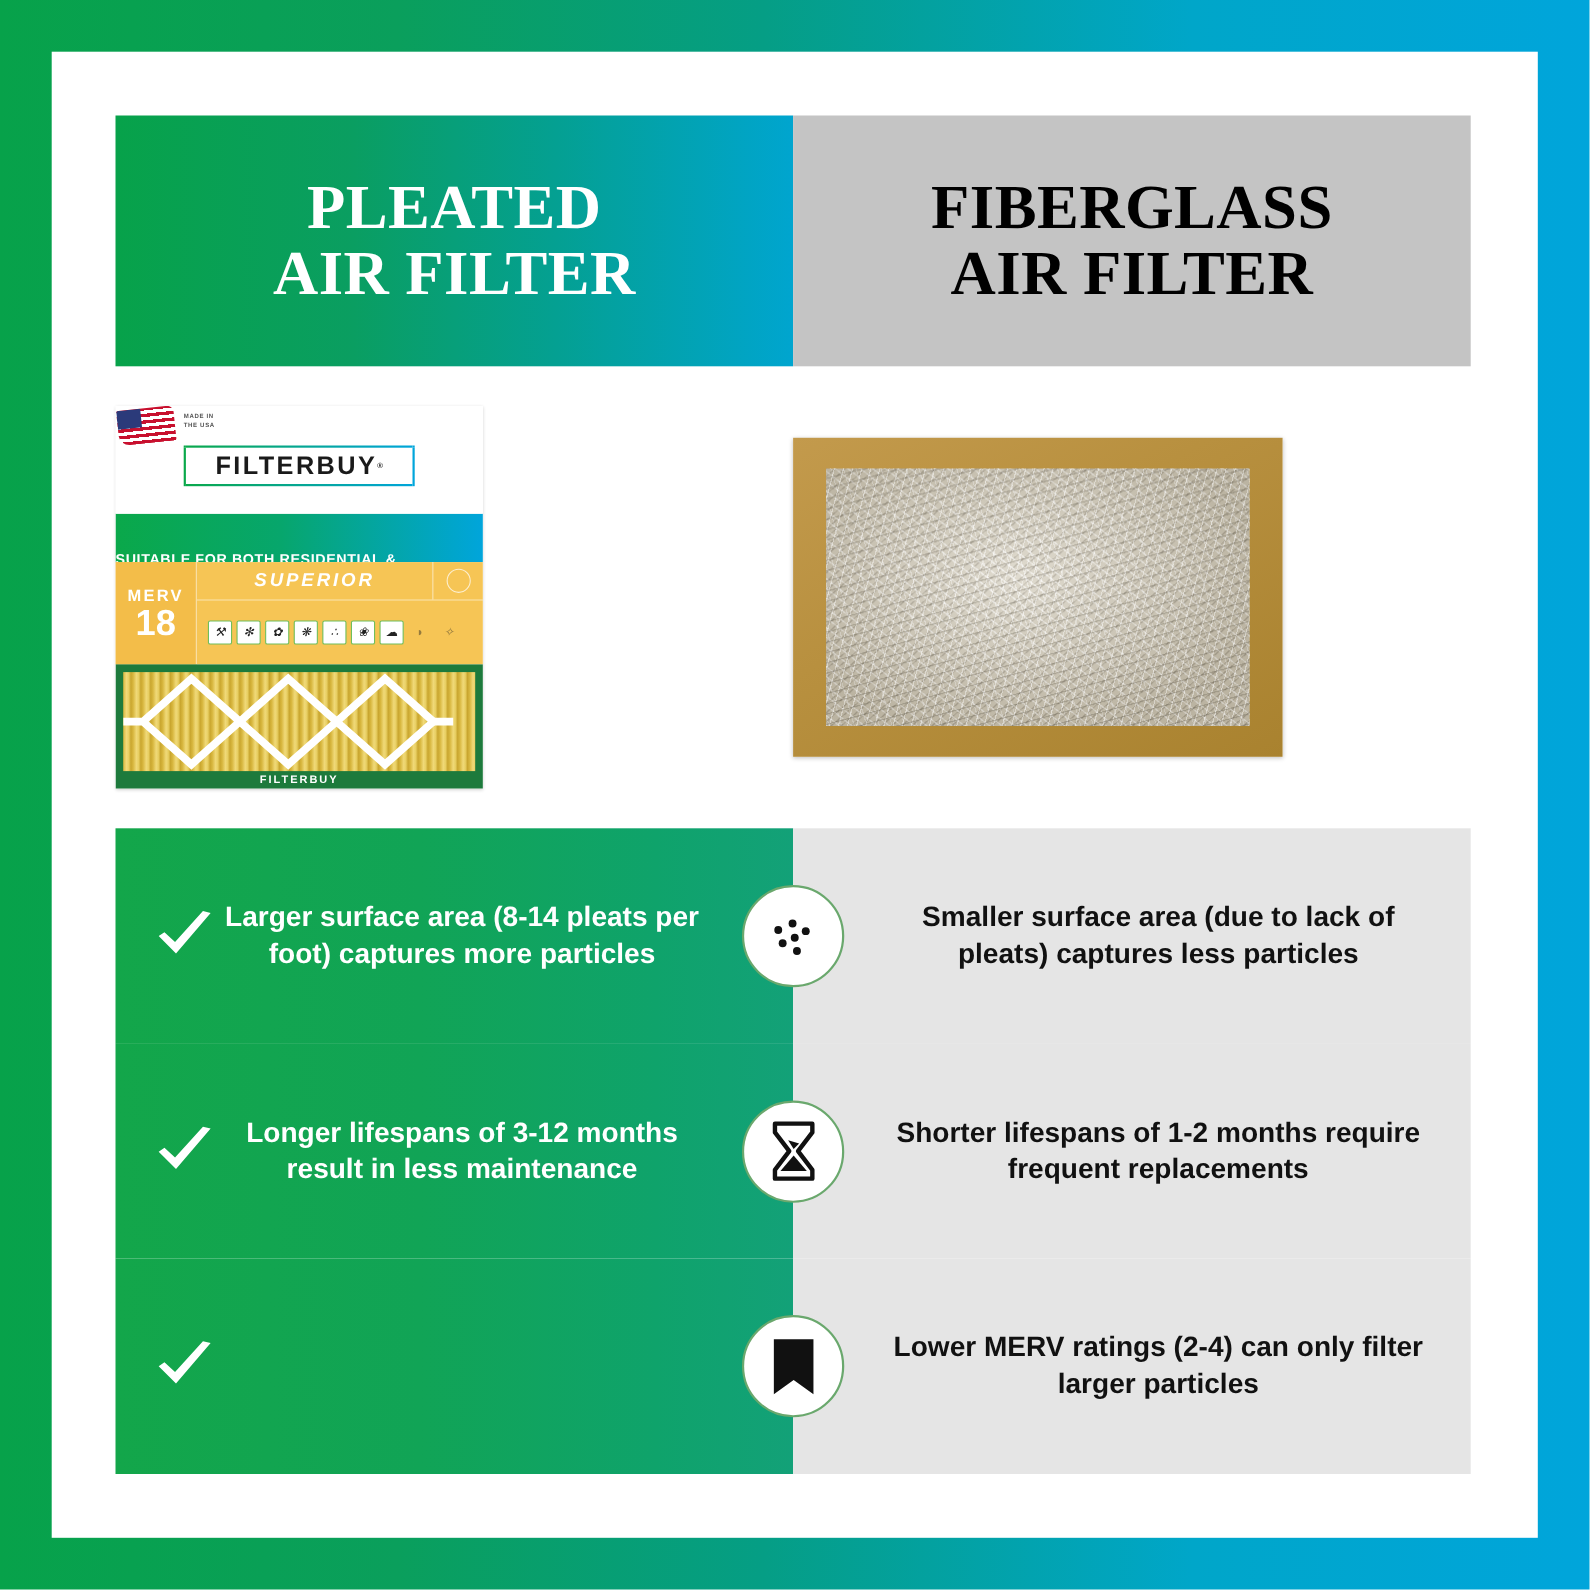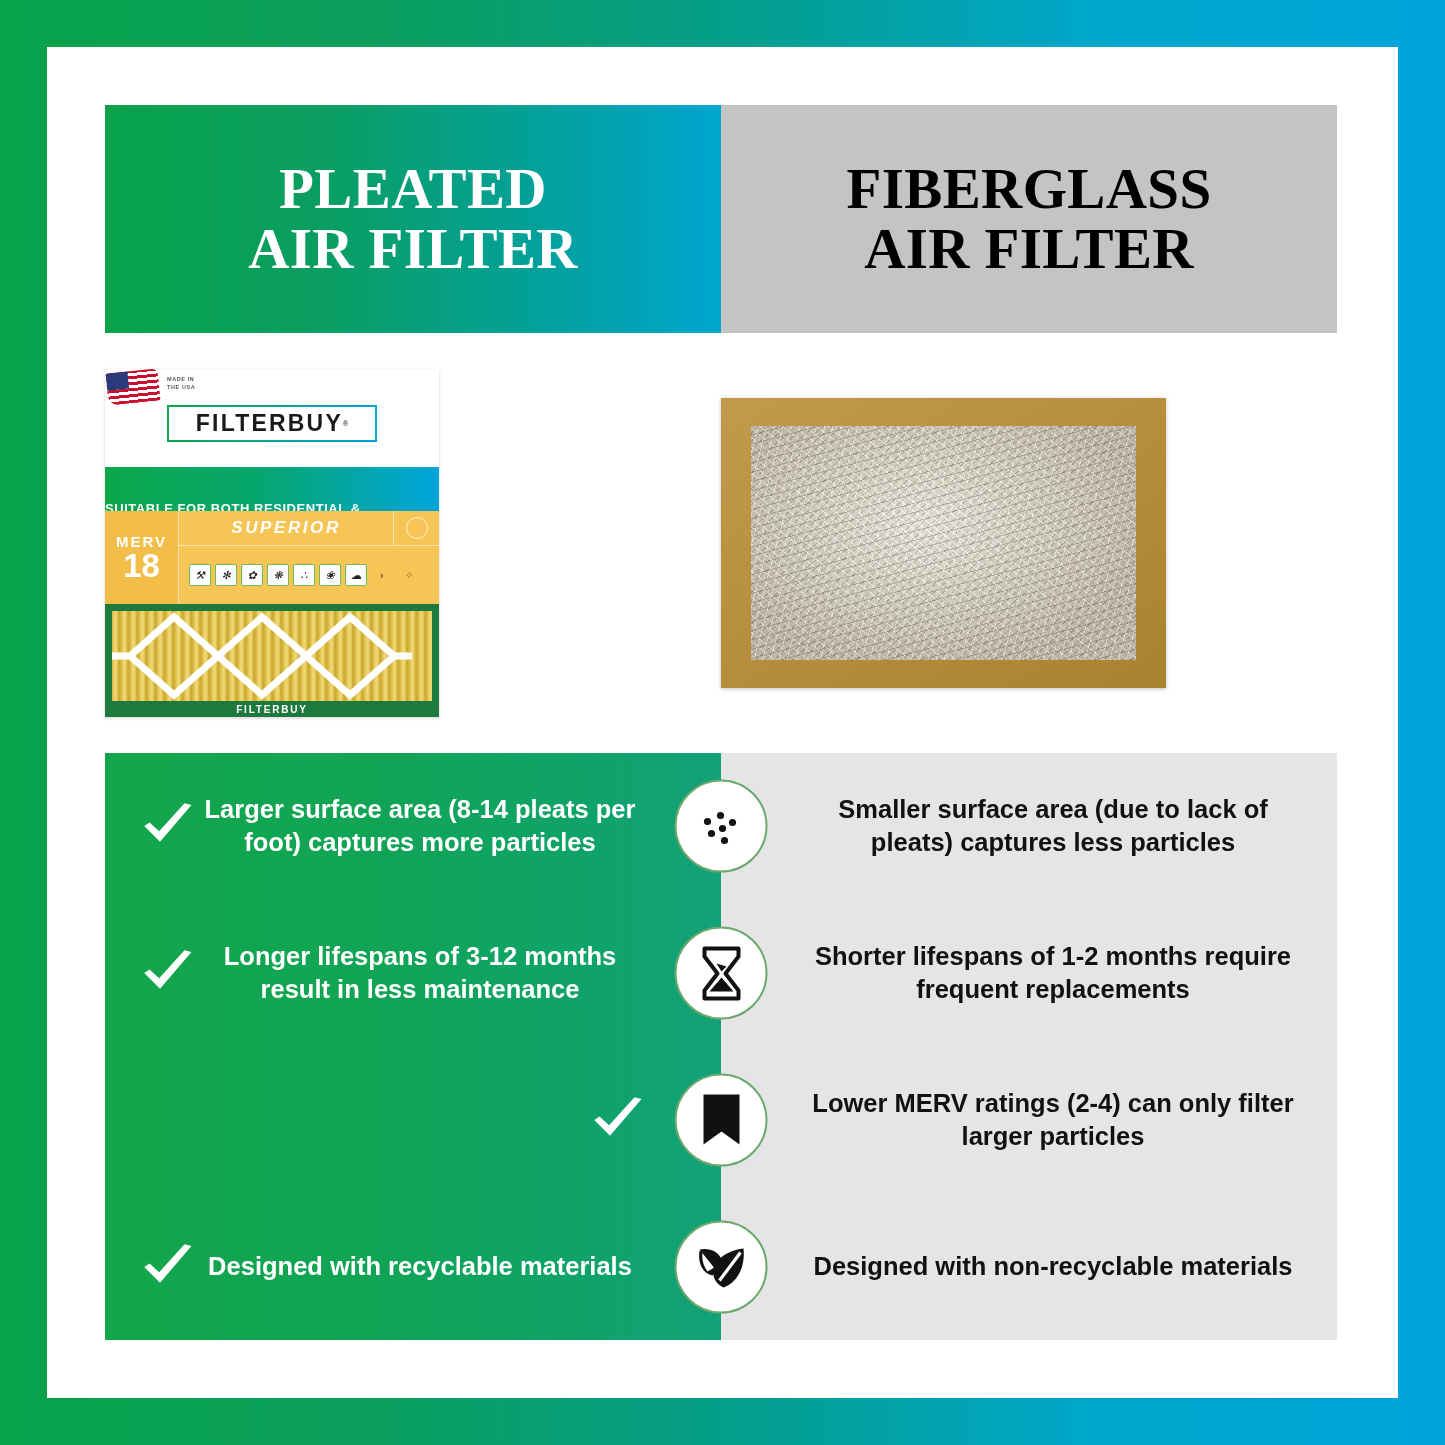--- a/index.html
+++ b/index.html
@@ -233,21 +233,20 @@
     align-items: center;
   }
   .row-left {
     flex: 1 1 50%;
     height: 100%;
     background: linear-gradient(90deg, #13a64a 0%, #11a456 45%, #0fa36b 80%, #13a178 100%);
     display: flex;
     align-items: center;
     padding-left: 34px;
     padding-right: 76px;
-    justify-content: flex-end;
   }
   .row-right {
     flex: 1 1 50%;
     height: 100%;
     background: #e5e5e5;
     display: flex;
     align-items: center;
     justify-content: center;
     padding-left: 76px;
     padding-right: 28px;
@@ -441,38 +440,17 @@
         <div class="mid-icon">
           <svg width="44" height="56" viewBox="0 0 44 56" aria-hidden="true">
             <path d="M4 3 H40 V53 L22 40 L4 53 Z" fill="#111111"></path>
           </svg>
         </div>
         <div class="row-right">
           <div class="right-text">Lower MERV ratings (2-4) can only filter larger particles</div>
         </div>
       </div>
 
-      <div class="row">
-        <div class="row-left">
-          <div class="check">
-            <svg viewBox="0 0 64 64" aria-hidden="true">
-                <path d="M6 32 L24 50 L60 8 L52 6 L23 38 L12 28 Z" fill="#ffffff"></path>
-              </svg>
-          </div>
-          <div class="left-text">Designed with recyclable materials</div>
-        </div>
-        <div class="mid-icon">
-          <svg width="56" height="52" viewBox="0 0 56 52" aria-hidden="true">
-            <path d="M6 10 C4 24 10 33 19 35 L26 24 L14 31 C10 26 8 19 9 12 Z" fill="#111111"></path>
-            <path d="M6 9 C16 7 25 11 28 19 L22 29 Z" fill="#111111"></path>
-            <path d="M50 8 C52 26 44 42 30 47 C20 43 17 31 22 23 C28 14 40 9 50 8 Z" fill="#111111"></path>
-            <path d="M47 12 L26 40" stroke="#ffffff" stroke-width="3.2" fill="none"></path>
-          </svg>
-        </div>
-        <div class="row-right">
-          <div class="right-text">Designed with non-recyclable materials</div>
-        </div>
-      </div>
 
     </div>
 
   </div>
 </div>
 
 </body></html>

